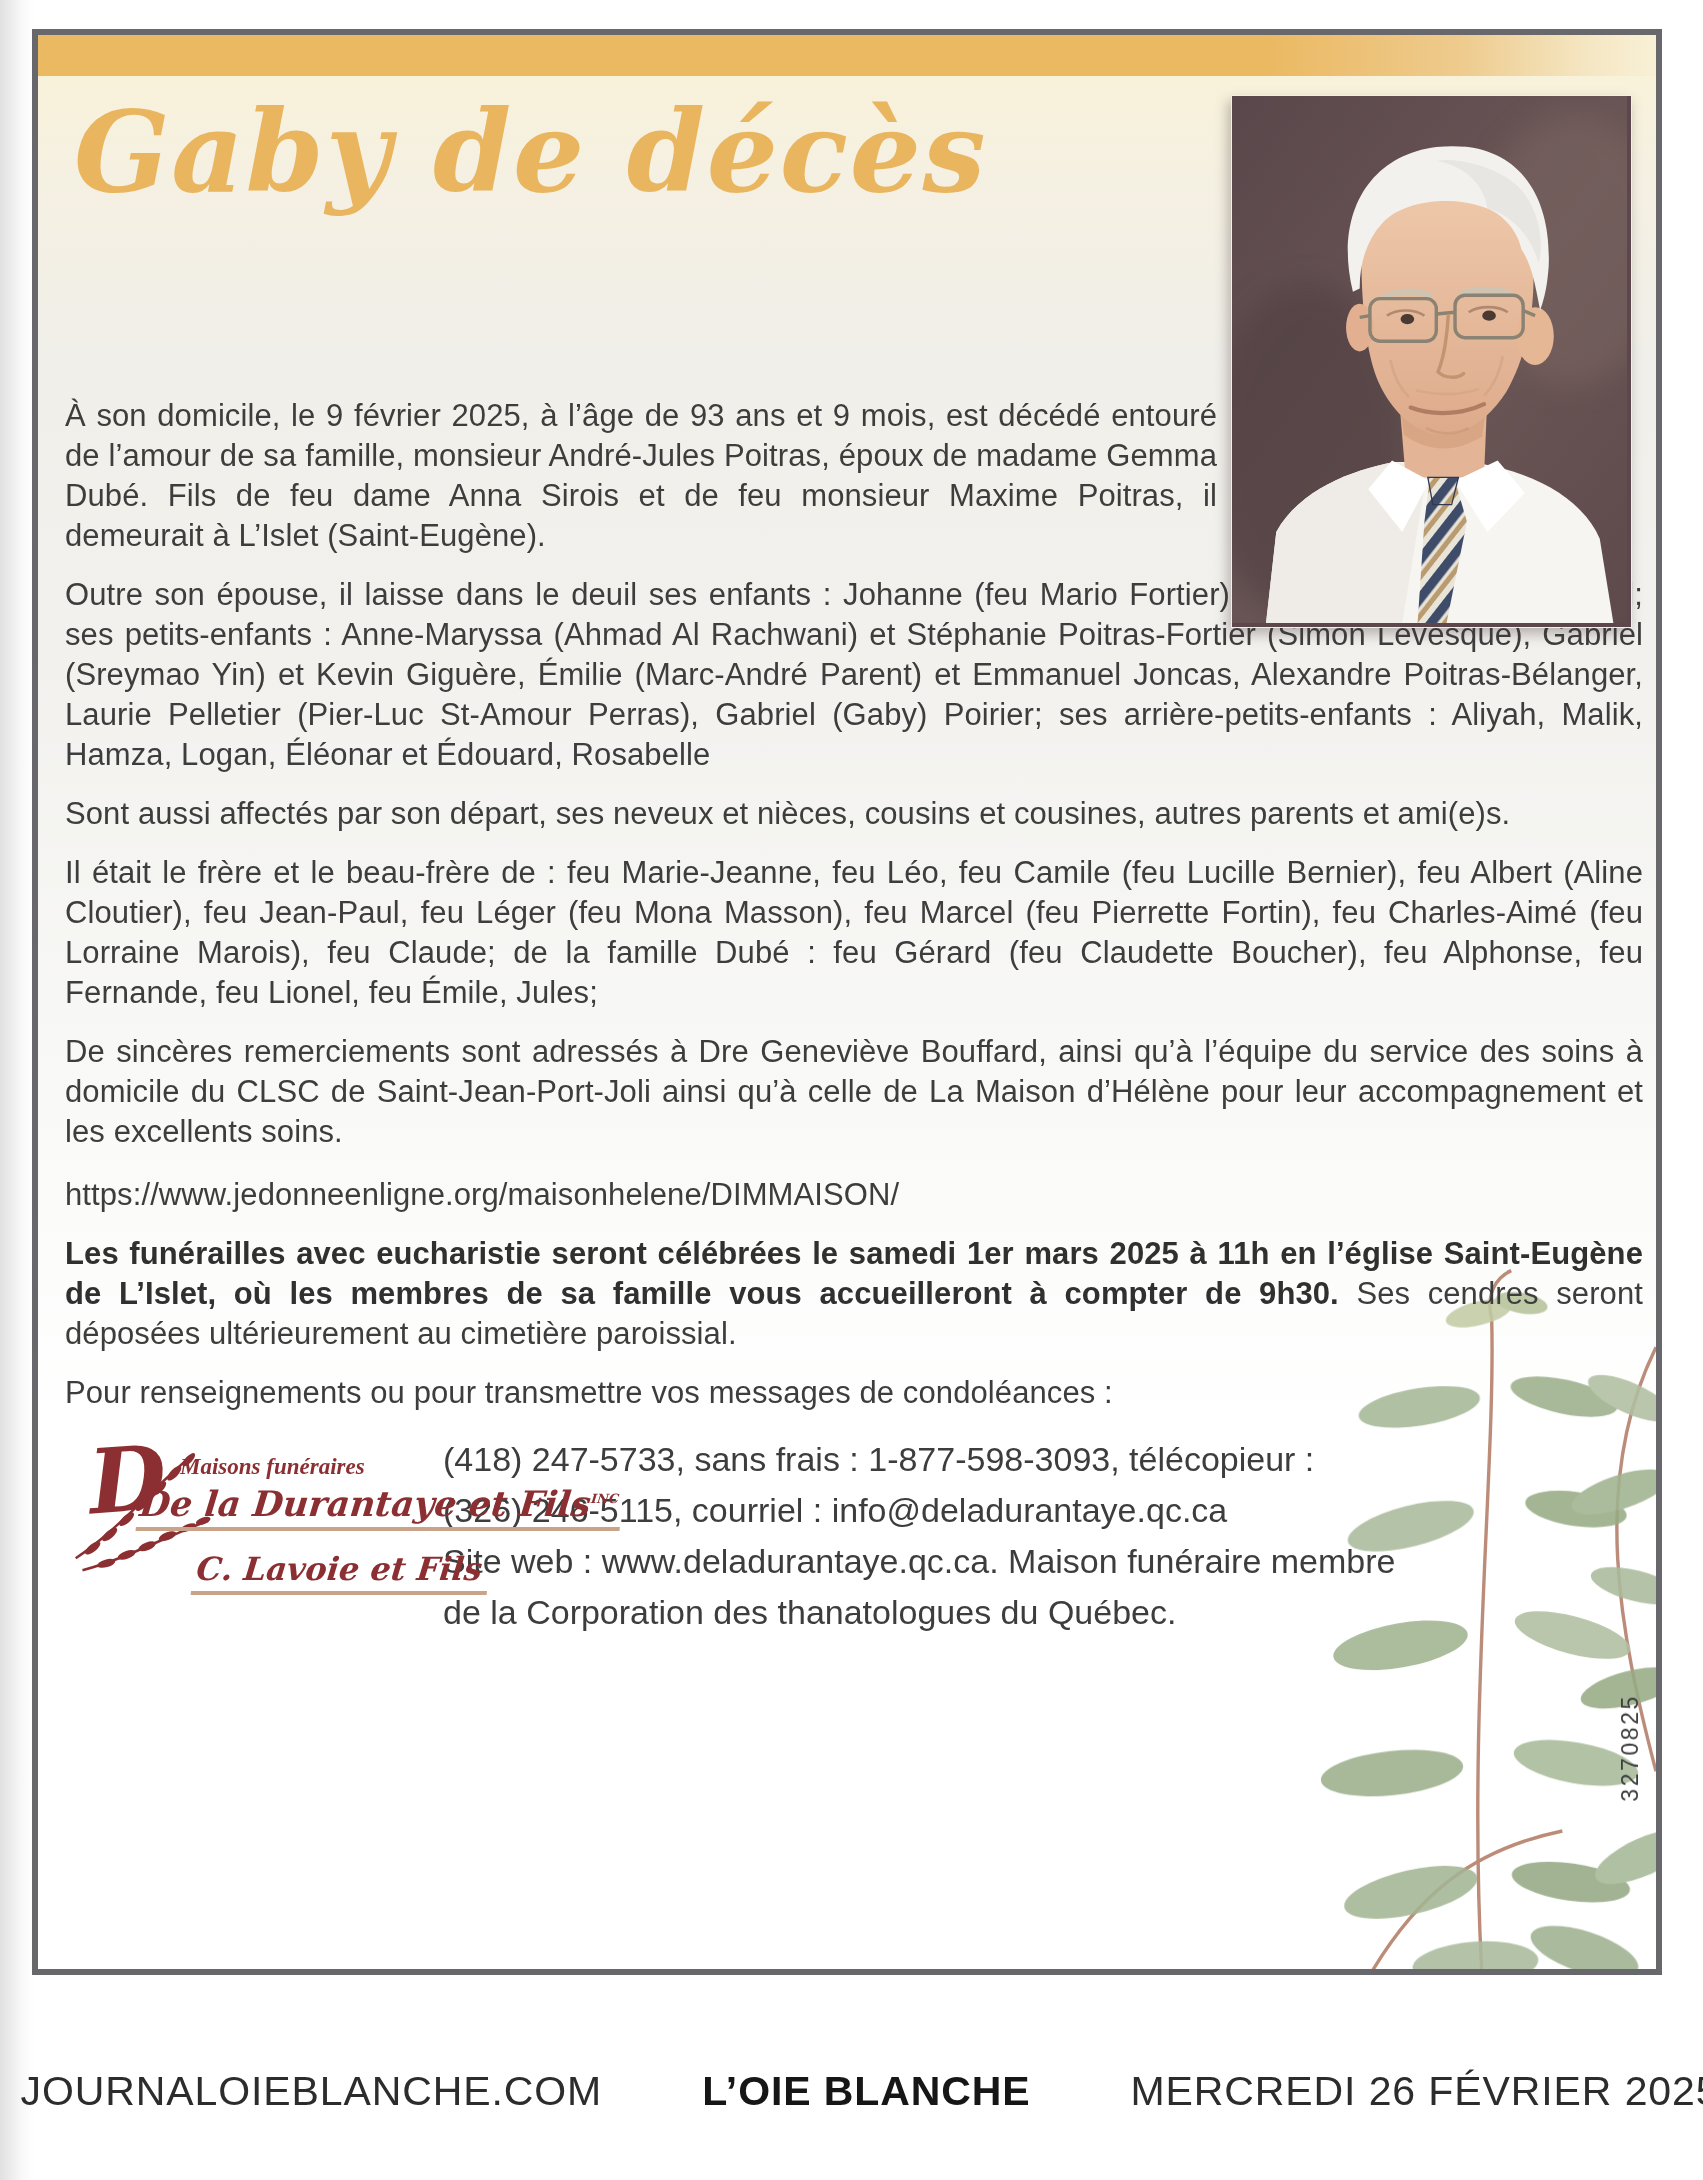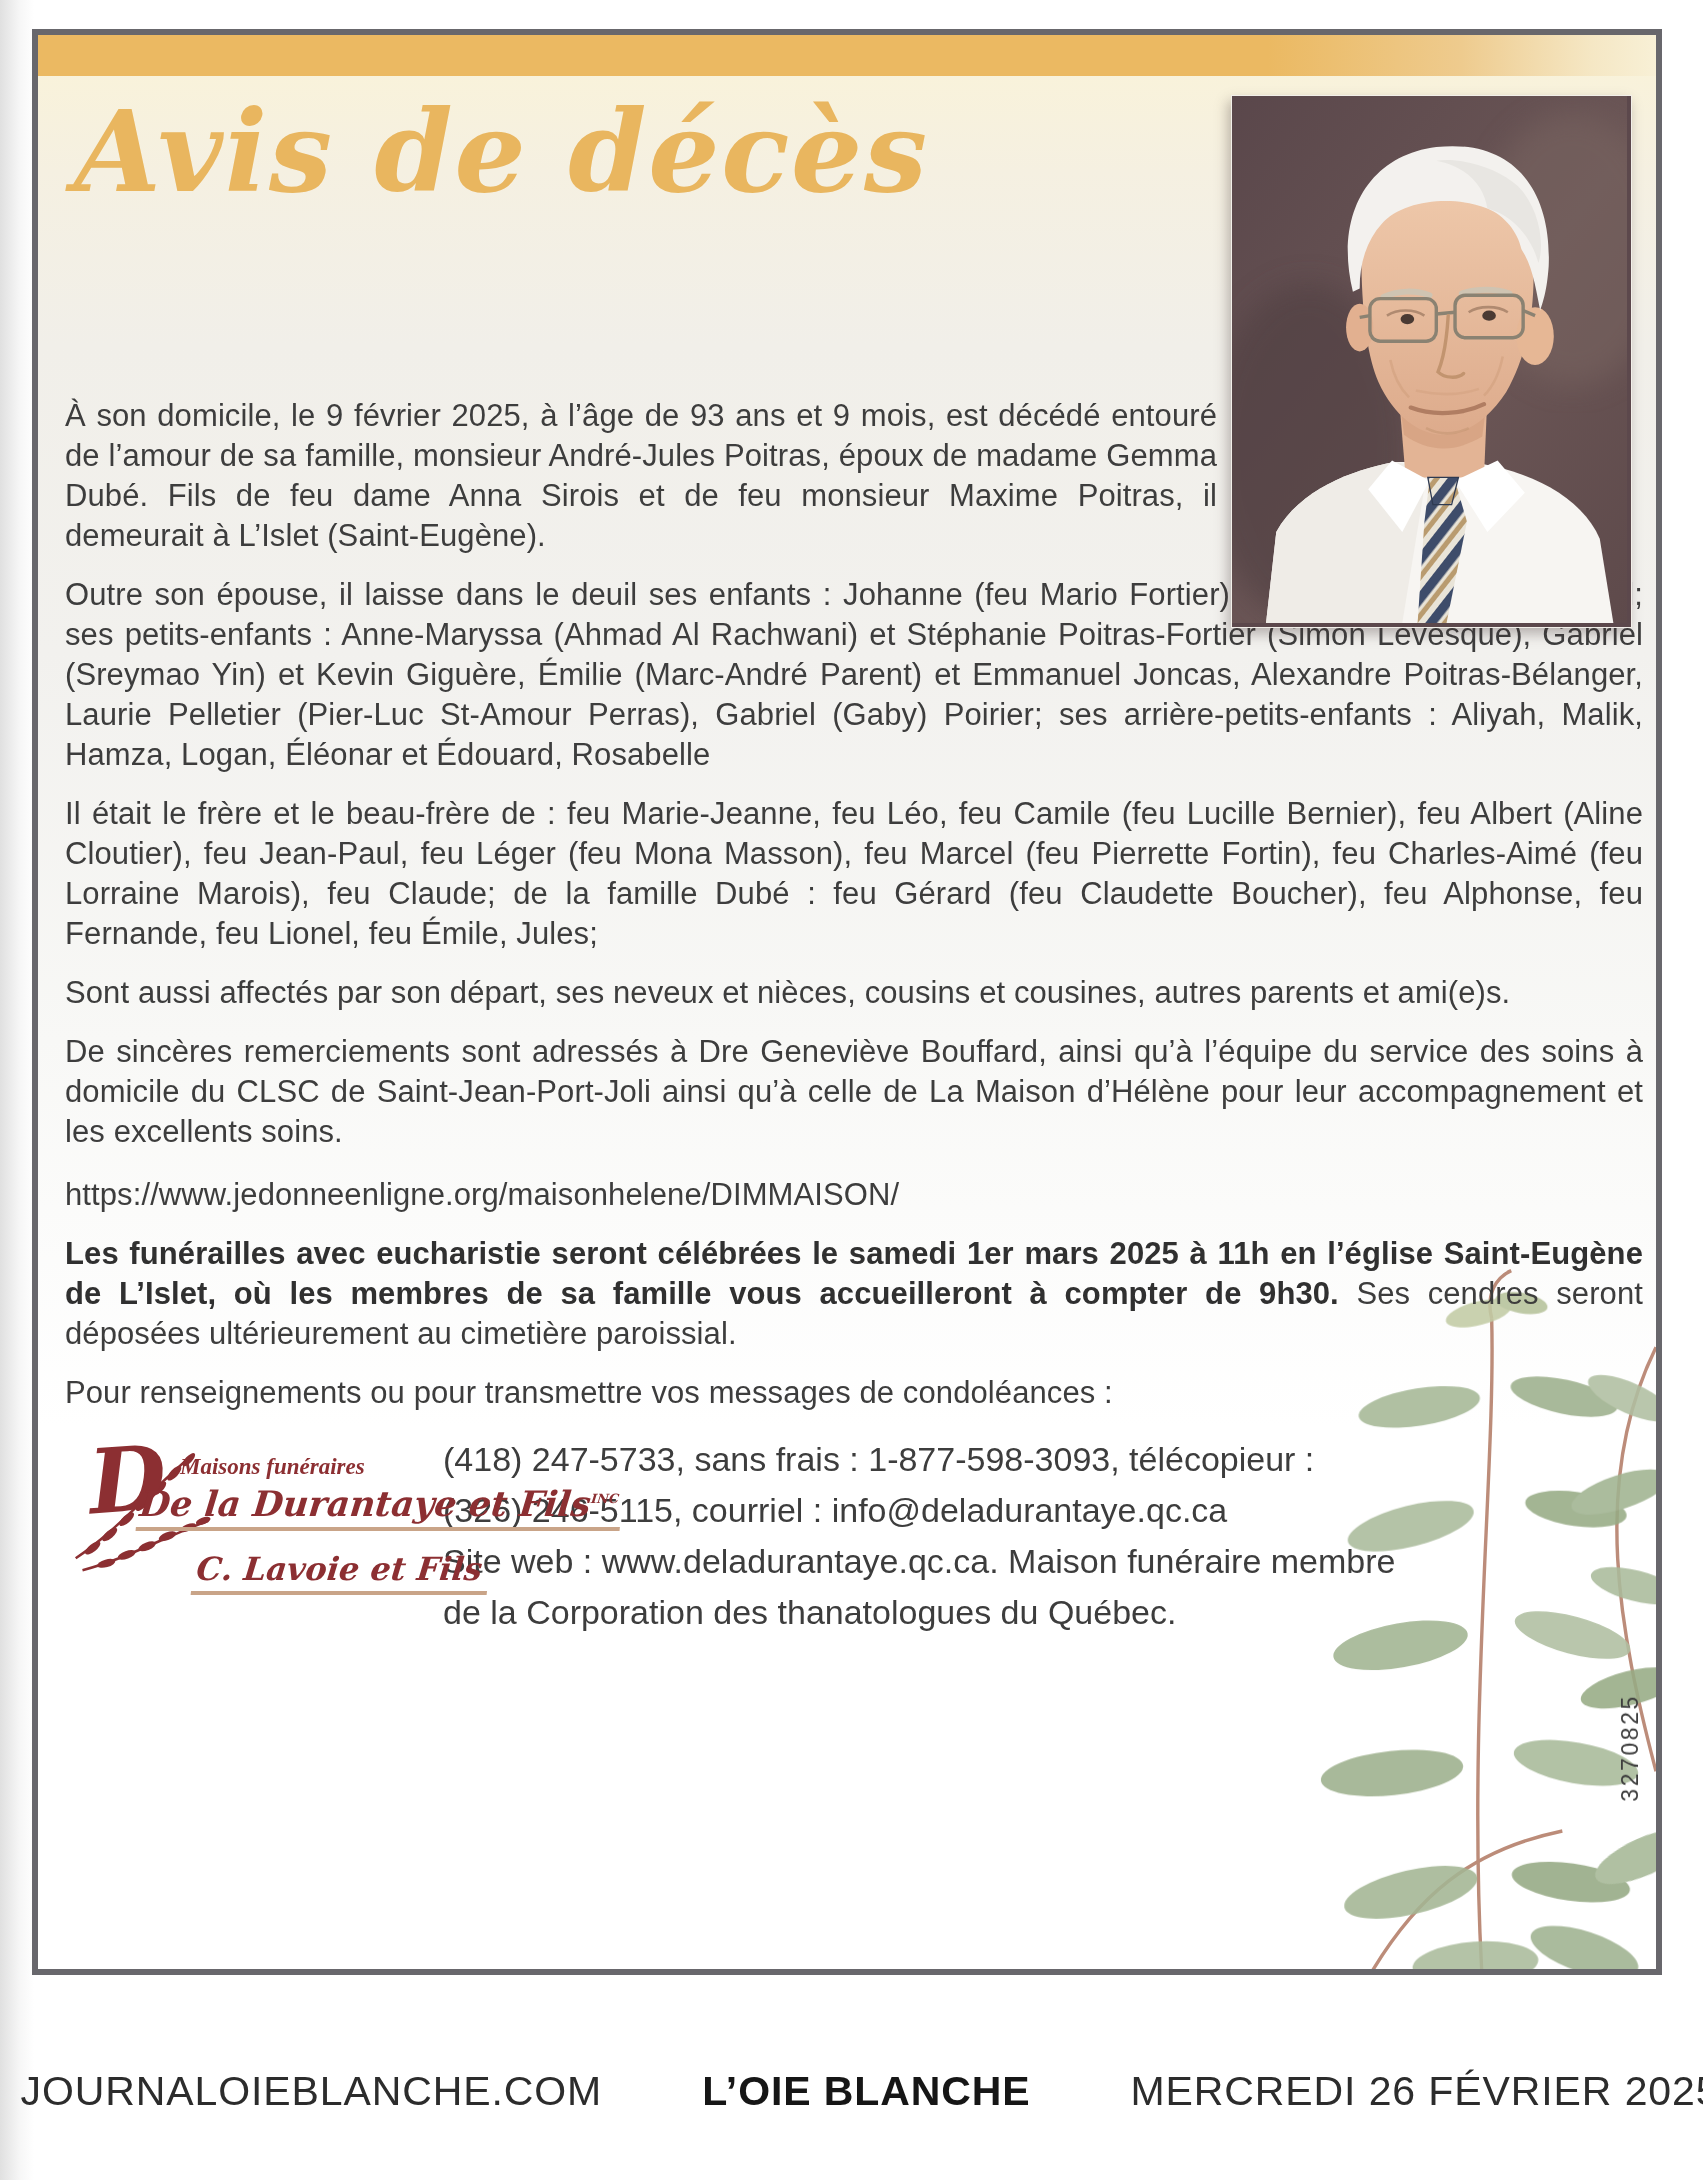--- a/index.html
+++ b/index.html
@@ -132,21 +132,21 @@
 </style>
 </head>
 <body>
 
 <div class="page-edge-shade"></div>
 
 <div class="ad-frame">
 
   <div class="gold-bar"></div>
 
-  <div class="script-header">Avis de décès</div>
+  <div class="script-header">Gaby de décès</div>
 
   <svg class="eucalyptus" width="545" height="857" viewBox="0 0 640 1006">
     <g stroke="#b5806b" stroke-width="4" fill="none" opacity="0.9">
       <path d="M447 228 C 452 400, 418 700, 436 1006"></path>
       <path d="M640 262 C 562 420, 598 600, 640 760"></path>
       <path d="M300 1006 C 358 905, 424 852, 530 830"></path>
       <path d="M447 228 C 440 200, 452 180, 470 172"></path>
     </g>
     <g opacity="0.88">
       <ellipse cx="432" cy="222" rx="40" ry="14" fill="#c2cba4" transform="rotate(-14 432 222)"></ellipse>
@@ -240,22 +240,22 @@
       <path d="M186 310 C190 330 198 344 208 354" stroke="#cf9f7c" stroke-width="3" fill="none" opacity="0.55"></path>
       <path d="M318 306 C314 326 306 342 296 352" stroke="#cf9f7c" stroke-width="3" fill="none" opacity="0.55"></path>
       <path d="M228 390 C244 398 262 398 278 390" stroke="#c2946f" stroke-width="3" fill="none" opacity="0.5"></path>
     </svg>
   </div>
 
 
   <div class="text-col">
     <p class="para intro">À son domicile, le 9 février 2025, à l’âge de 93 ans et 9 mois, est décédé entouré de l’amour de sa famille, monsieur André-Jules Poitras, époux de madame Gemma Dubé. Fils de feu dame Anna Sirois et de feu monsieur Maxime Poitras, il demeurait à L’Islet (Saint-Eugène).</p>
     <p class="para">Outre son épouse, il laisse dans le deuil ses enfants : Johanne (feu Mario Fortier), Lynda, Guylaine et Chantal; ses petits-enfants : Anne-Maryssa (Ahmad Al Rachwani) et Stéphanie Poitras-Fortier (Simon Lévesque), Gabriel (Sreymao Yin) et Kevin Giguère, Émilie (Marc-André Parent) et Emmanuel Joncas, Alexandre Poitras-Bélanger, Laurie Pelletier (Pier-Luc St-Amour Perras), Gabriel (Gaby) Poirier; ses arrière-petits-enfants : Aliyah, Malik, Hamza, Logan, Éléonar et Édouard, Rosabelle</p>
+    <p class="para">Sont aussi affectés par son départ, ses neveux et nièces, cousins et cousines, autres parents et ami(e)s.</p>
     <p class="para">Il était le frère et le beau-frère de : feu Marie-Jeanne, feu Léo, feu Camile (feu Lucille Bernier), feu Albert (Aline Cloutier), feu Jean-Paul, feu Léger (feu Mona Masson), feu Marcel (feu Pierrette Fortin), feu Charles-Aimé (feu Lorraine Marois), feu Claude; de la famille Dubé : feu Gérard (feu Claudette Boucher), feu Alphonse, feu Fernande, feu Lionel, feu Émile, Jules;</p>
-    <p class="para">Sont aussi affectés par son départ, ses neveux et nièces, cousins et cousines, autres parents et ami(e)s.</p>
     <p class="para">De sincères remerciements sont adressés à Dre Geneviève Bouffard, ainsi qu’à l’équipe du service des soins à domicile du CLSC de Saint-Jean-Port-Joli ainsi qu’à celle de La Maison d’Hélène pour leur accompagnement et les excellents soins.</p>
     <p class="para link-line">https://www.jedonneenligne.org/maisonhelene/DIMMAISON/</p>
     <p class="para"><span class="bold-part">Les funérailles avec eucharistie seront célébrées le samedi 1er mars 2025 à 11h en l’église Saint-Eugène de L’Islet, où les membres de sa famille vous accueilleront à compter de 9h30.</span><span> Ses cendres seront déposées ultérieurement au cimetière paroissial.</span></p>
     <p class="para">Pour renseignements ou pour transmettre vos messages de condoléances :</p>
 
     <div class="funeral-block">
       <div class="fh-logo">
         <svg class="wheat" width="221" height="162" viewBox="0 0 260 190">
           <g stroke="#8c2f32" stroke-width="3" fill="none">
             <path d="M22 160 C 70 128, 110 80, 160 38"></path>

